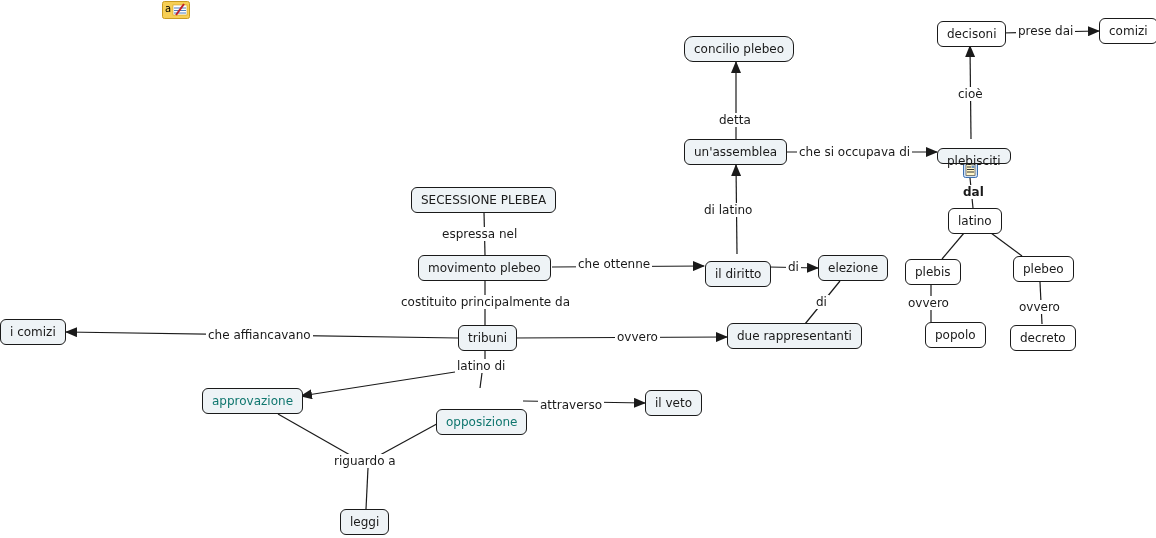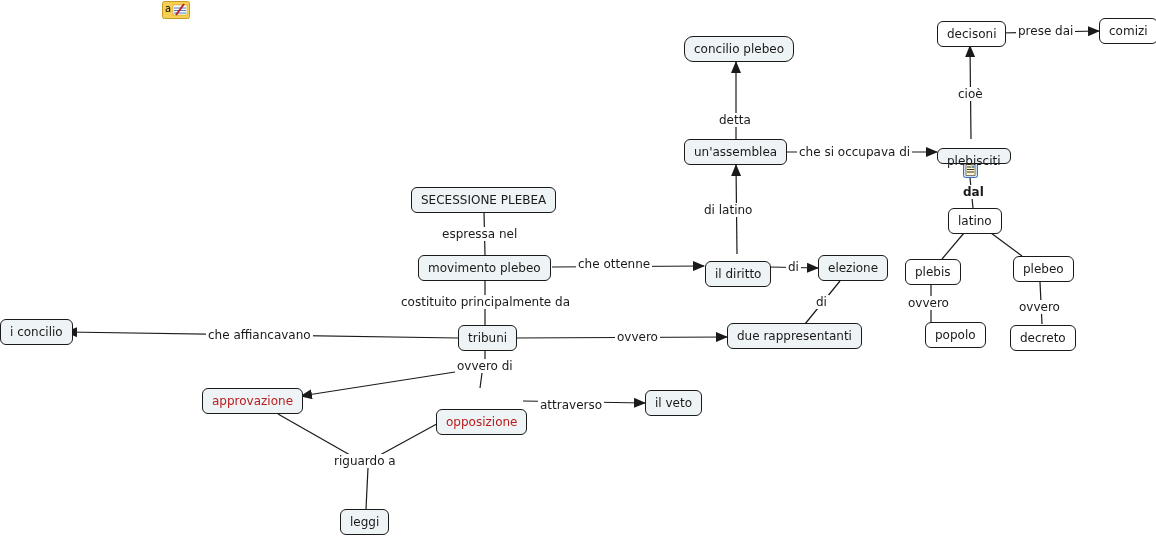--- a/index.html
+++ b/index.html
@@ -3,21 +3,21 @@
   <meta charset="utf-8">
   <style>
     html, body { margin: 0; padding: 0; background: #ffffff; }
     body { width: 1156px; height: 538px; position: relative; overflow: hidden;
            font-family: "DejaVu Sans", sans-serif; font-size: 12px; color: #1a1a1a; }
     #map { position: absolute; left: 0; top: 0; }
     .node { position: absolute; box-sizing: border-box; height: 26px; line-height: 24px;
             padding: 0 9px; border: 1px solid #1a1a1a; border-radius: 6px;
             background: #eef3f6; white-space: nowrap; text-align: center; }
     .node.white { background: #ffffff; }
-    .node.magenta { color: #b91c1c; text-align: right; }
+    .node.magenta { color: #0f766e; text-align: right; }
     .lbl { position: absolute; background: #ffffff; white-space: nowrap; padding: 0 2px;
            line-height: 14px; }
     .note-icon { position: absolute; left: 162px; top: 1px; width: 28px; height: 18px; }
     .res-icon { position: absolute; left: 963px; top: 162px; width: 15px; height: 16px; }
   </style>
 </head>
 <body>
 
 <svg id="map" width="1156" height="538">
   <defs>
@@ -87,21 +87,21 @@
   <rect x="3" y="2.5" width="9" height="11" fill="#fff6c8" stroke="#333" stroke-width="0.6"></rect>
   <line x1="4" y1="5" x2="8" y2="5" stroke="#333"></line>
   <line x1="4" y1="7.5" x2="11" y2="7.5" stroke="#333"></line>
   <line x1="4" y1="10" x2="11" y2="10" stroke="#333"></line>
   <rect x="8.5" y="3.5" width="3" height="2.5" fill="#6a8fc0"></rect>
 </svg>
 
 <div class="node" style="left:411px;top:187px;">SECESSIONE PLEBEA</div>
 <div class="node" style="left:418px;top:255px;">movimento plebeo</div>
 <div class="node" style="left:458px;top:325px;">tribuni</div>
-<div class="node" style="left:0px;top:319px;">i concilio</div>
+<div class="node" style="left:0px;top:319px;">i comizi</div>
 <div class="node magenta" style="left:202px;top:388px;">approvazione</div>
 <div class="node magenta" style="left:436px;top:387px;margin-top:22px;">opposizione</div>
 <div class="node" style="left:645px;top:390px;">il veto</div>
 <div class="node" style="left:340px;top:509px;">leggi</div>
 <div class="node" style="left:705px;top:253px;margin-top:8px;">il diritto</div>
 <div class="node" style="left:818px;top:255px;">elezione</div>
 <div class="node" style="left:727px;top:323px;">due rappresentanti</div>
 <div class="node" style="left:684px;top:139px;">un'assemblea</div>
 <div class="node" style="left:684px;top:36px;border-radius:9px;">concilio plebeo</div>
 <div class="node" style="left:937px;top:148px;height:16px;line-height:24px;padding-bottom:5px;">plebisciti</div>
@@ -111,21 +111,21 @@
 <div class="node white" style="left:905px;top:259px;">plebis</div>
 <div class="node white" style="left:1013px;top:256px;">plebeo</div>
 <div class="node white" style="left:901px;top:322px;margin-left:24px;">popolo</div>
 <div class="node white" style="left:1010px;top:325px;">decreto</div>
 
 <span class="lbl" style="left:440px;top:227px;">espressa nel</span>
 <span class="lbl" style="left:399px;top:295px;">costituito principalmente da</span>
 <span class="lbl" style="left:576px;top:257px;">che ottenne</span>
 <span class="lbl" style="left:206px;top:328px;">che affiancavano</span>
 <span class="lbl" style="left:615px;top:330px;">ovvero</span>
-<span class="lbl" style="left:455px;top:359px;">ovvero di</span>
+<span class="lbl" style="left:455px;top:359px;">latino di</span>
 <span class="lbl" style="left:538px;top:398px;">attraverso</span>
 <span class="lbl" style="left:332px;top:454px;">riguardo a</span>
 <span class="lbl" style="left:786px;top:260px;">di</span>
 <span class="lbl" style="left:814px;top:295px;">di</span>
 <span class="lbl" style="left:702px;top:203px;">di latino</span>
 <span class="lbl" style="left:717px;top:113px;">detta</span>
 <span class="lbl" style="left:797px;top:145px;">che si occupava di</span>
 <span class="lbl" style="left:956px;top:87px;">cioè</span>
 <span class="lbl" style="left:1016px;top:24px;">prese dai</span>
 <span class="lbl" style="left:961px;top:185px;font-weight:bold;">dal</span>

